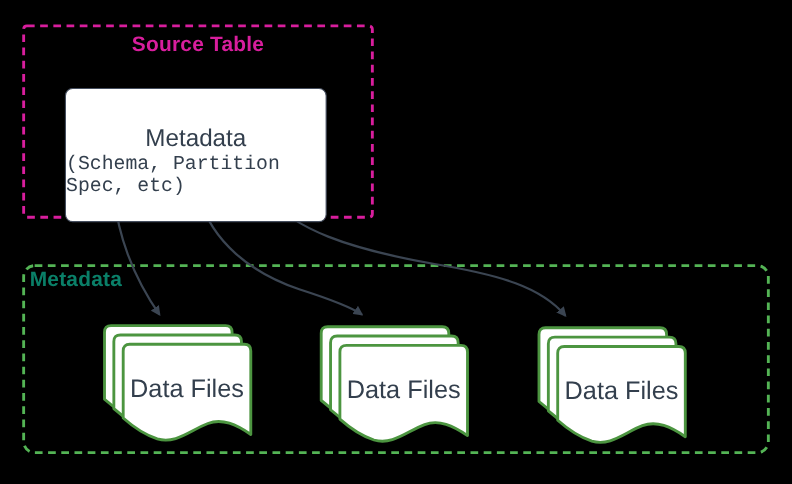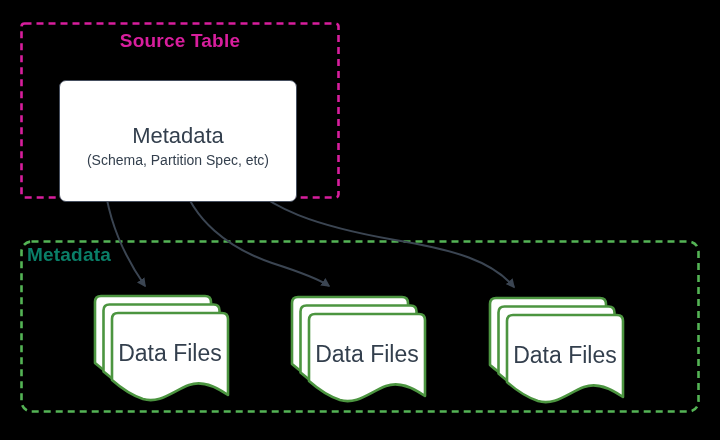--- a/index.html
+++ b/index.html
@@ -14,21 +14,21 @@
   }
   .label-source{left:20px;top:31px;width:320px;text-align:center;color:#D81E9D;}
   .label-storage{left:27px;top:245px;color:#0A7F68;text-align:left;}
   .node-metadata{
     position:absolute;left:59px;top:80px;width:238px;height:122px;
     background:#FFFFFF;border:1.5px solid #454E5E;border-radius:7px;
     box-sizing:border-box;display:flex;flex-direction:column;
     align-items:center;justify-content:center;padding-top:10px;
   }
   .node-title{font-size:22px;line-height:28px;color:#333F4D;}
-  .node-subtitle{font-size:14px;line-height:20px;color:#333F4D;}
+  .node-subtitle{font-size:18px;line-height:20px;color:#333F4D;font-family:Liberation Mono, monospace;}
   .page{fill:#FFFFFF;stroke:#4C9540;stroke-width:2.6;stroke-linejoin:round;}
   .edge{fill:none;stroke:#3B4552;stroke-width:2;}
   .cluster-border{fill:none;stroke-width:2.6;}
   .stack-label{
     font-family:"Liberation Sans", sans-serif;font-size:23px;fill:#333F4D;
     text-anchor:middle;dominant-baseline:central;
   }
 </style>
 </head>
 <body>

